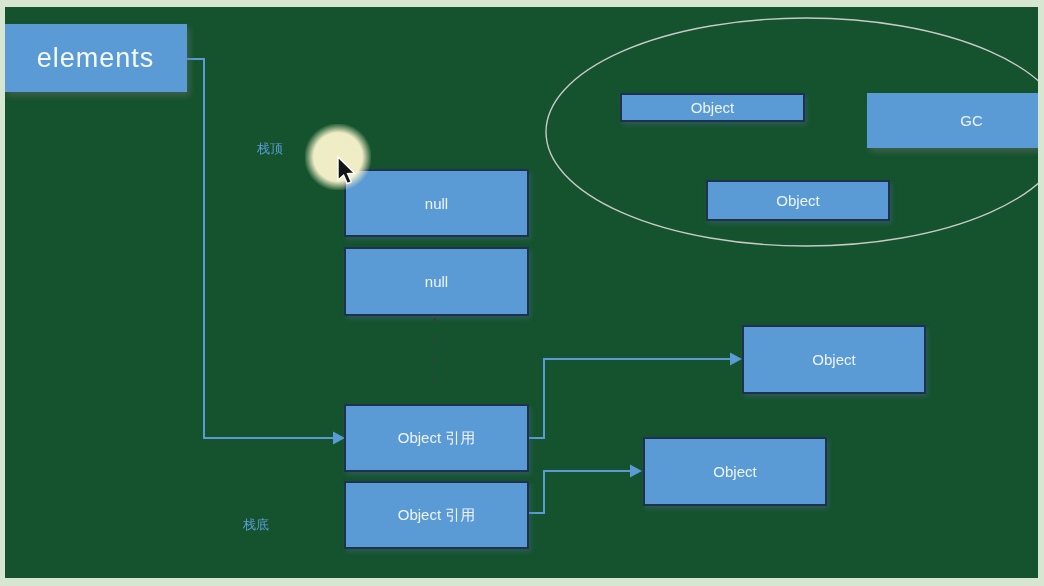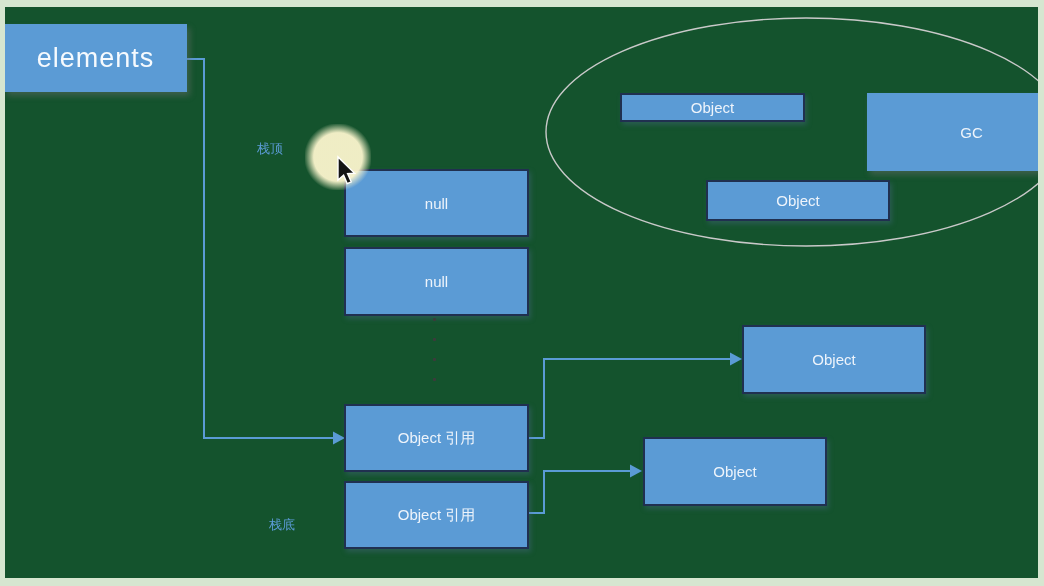--- a/index.html
+++ b/index.html
@@ -57,21 +57,21 @@
       <polygon points="730,352.5 730,365.5 742,359"></polygon>
       <polygon points="630,464.5 630,477.5 642,471"></polygon>
     </g>
   </svg>
 
   <div class="box noborder title" style="left:4px;top:24px;width:183px;height:68px;">
     <span>elements</span>
   </div>
 
   <div class="zh-label" style="left:257px;top:140px;">栈顶</div>
-  <div class="zh-label" style="left:269px;top:516px;">栈底</div>
+  <div class="zh-label" style="left:243px;top:516px;">栈底</div>
 
   <div class="box" style="left:344px;top:169px;width:185px;height:68px;">
     <span>null</span>
   </div>
   <div class="box" style="left:344px;top:247px;width:185px;height:69px;">
     <span>null</span>
   </div>
 
   <div class="dots">
     <i></i>
@@ -93,21 +93,21 @@
   <div class="box" style="left:643px;top:437px;width:184px;height:69px;">
     <span>Object</span>
   </div>
 
   <div class="box" style="left:620px;top:93px;width:185px;height:29px;">
     <span>Object</span>
   </div>
   <div class="box" style="left:706px;top:180px;width:184px;height:41px;">
     <span>Object</span>
   </div>
-  <div class="box noborder" style="left:867px;top:93px;width:171px;height:78px;padding-left:38px;">
+  <div class="box noborder" style="left:867px;top:93px;width:171px;height:55px;padding-left:38px;">
     <span>GC</span>
   </div>
 
   <div class="halo"></div>
   <svg class="cursor" width="24" height="32" viewBox="0 0 24 32">
     <path d="M4,2 L4,25 L9.6,20.2 L13.2,28.6 L17.2,26.8 L13.6,18.6 L20.6,18.3 Z" fill="#141414" stroke="#ffffff" stroke-width="1.4" stroke-linejoin="miter"></path>
   </svg>
 
   <div class="frame top"></div>
   <div class="frame left"></div>

